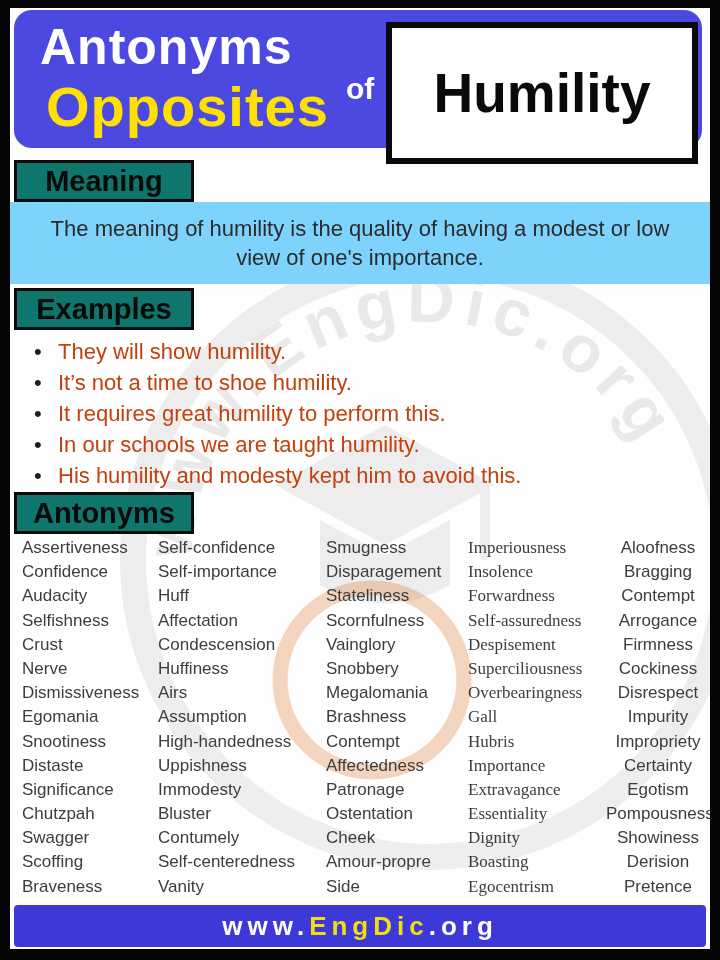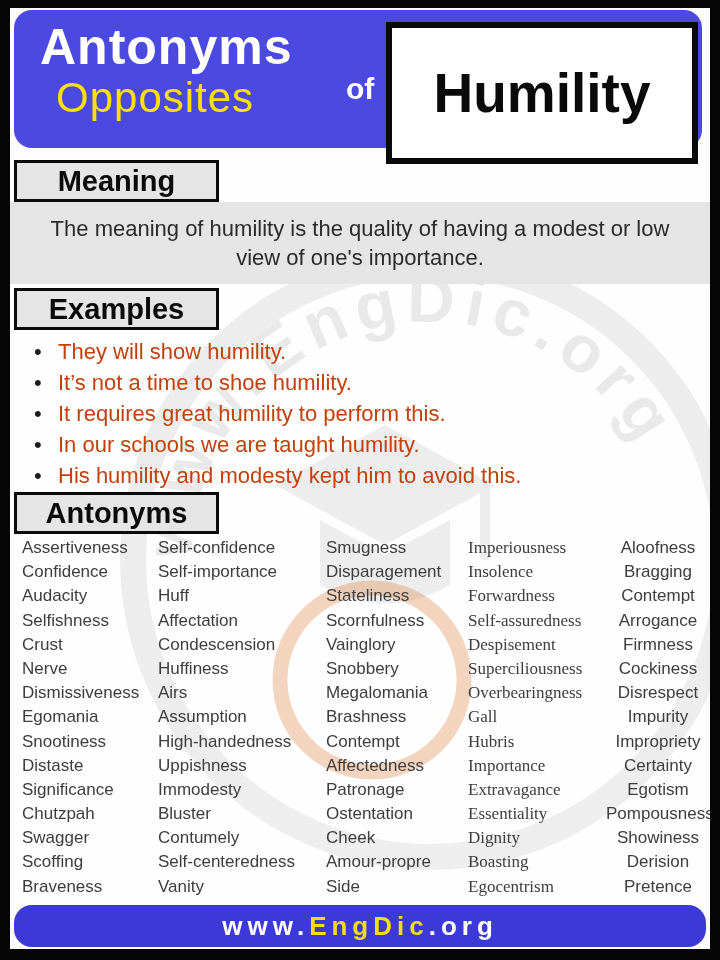--- a/index.html
+++ b/index.html
@@ -29,54 +29,54 @@
     background: #4b49e0;
     border-radius: 18px;
     z-index: 2;
   }
   .hdr-line1 {
     position: absolute; left: 26px; top: 8px;
     font-size: 50px; font-weight: 700; letter-spacing: 1px;
     color: #ffffff;
   }
   .hdr-line2 {
-    position: absolute; left: 42px; top: 64px;
-    font-size: 42px; font-weight: 400; letter-spacing: 1px;
+    position: absolute; left: 32px; top: 64px;
+    font-size: 56px; font-weight: 700; letter-spacing: 1px;
     color: #ffe100;
   }
   .hdr-of {
     position: absolute; left: 332px; top: 62px;
     font-size: 30px; font-weight: 700; color: #ffffff;
   }
   .hdr-wordbox {
     position: absolute; left: 372px; top: 12px;
     width: 312px; height: 142px;
     background: #ffffff; border: 6px solid #0a0a0a;
     display: flex; align-items: center; justify-content: center;
   }
   .hdr-word {
     font-size: 55px; font-weight: 700; color: #0a0a0a; letter-spacing: 0px;
   }
   
   .sec-label {
     position: absolute; left: 4px;
-    width: 205px; height: 42px;
-    background: #e5e5e5; border: 3px solid #0a0a0a;
+    width: 180px; height: 42px;
+    background: #0f766e; border: 3px solid #0a0a0a;
     display: flex; align-items: center; justify-content: center;
     font-size: 29px; font-weight: 700; color: #0a0a0a;
     z-index: 2;
   }
   .lbl-meaning  { top: 152px; }
   .lbl-examples { top: 280px; }
   .lbl-antonyms { top: 484px; }
   
   .meaning-box {
     position: absolute; left: 0; top: 194px;
     width: 700px; height: 82px;
-    background: #e5e5e5;
+    background: #7dd3fc;
     display: flex; align-items: center; justify-content: center;
     z-index: 1;
   }
   .meaning-text {
     width: 640px; text-align: center;
     font-size: 22px; line-height: 29px; color: #2b2b2b;
   }
   
   .examples-list {
     position: absolute; left: 0; top: 328px;
@@ -103,21 +103,21 @@
   .col-3 { width: 138px; font-family: Liberation Serif, serif; }
   .col-4 { width: 104px; text-align: center; }
   .word-cell {
     height: 24.2px; font-size: 17px; line-height: 24.2px;
     color: #3d3d3d; white-space: nowrap;
   }
   
   .footer {
     position: absolute; left: 4px; top: 897px;
     width: 692px; height: 42px;
-    background: #3d39d8; border-radius: 18px;
+    background: #3d39d8; border-radius: 4px;
     display: flex; align-items: center; justify-content: center;
     z-index: 2;
   }
   .footer span {
     font-size: 26px; font-weight: 700; letter-spacing: 5px;
   }
   .f-white { color: #ffffff; }
   .f-yellow { color: #efdf0c; }
 </style>
 </head>

